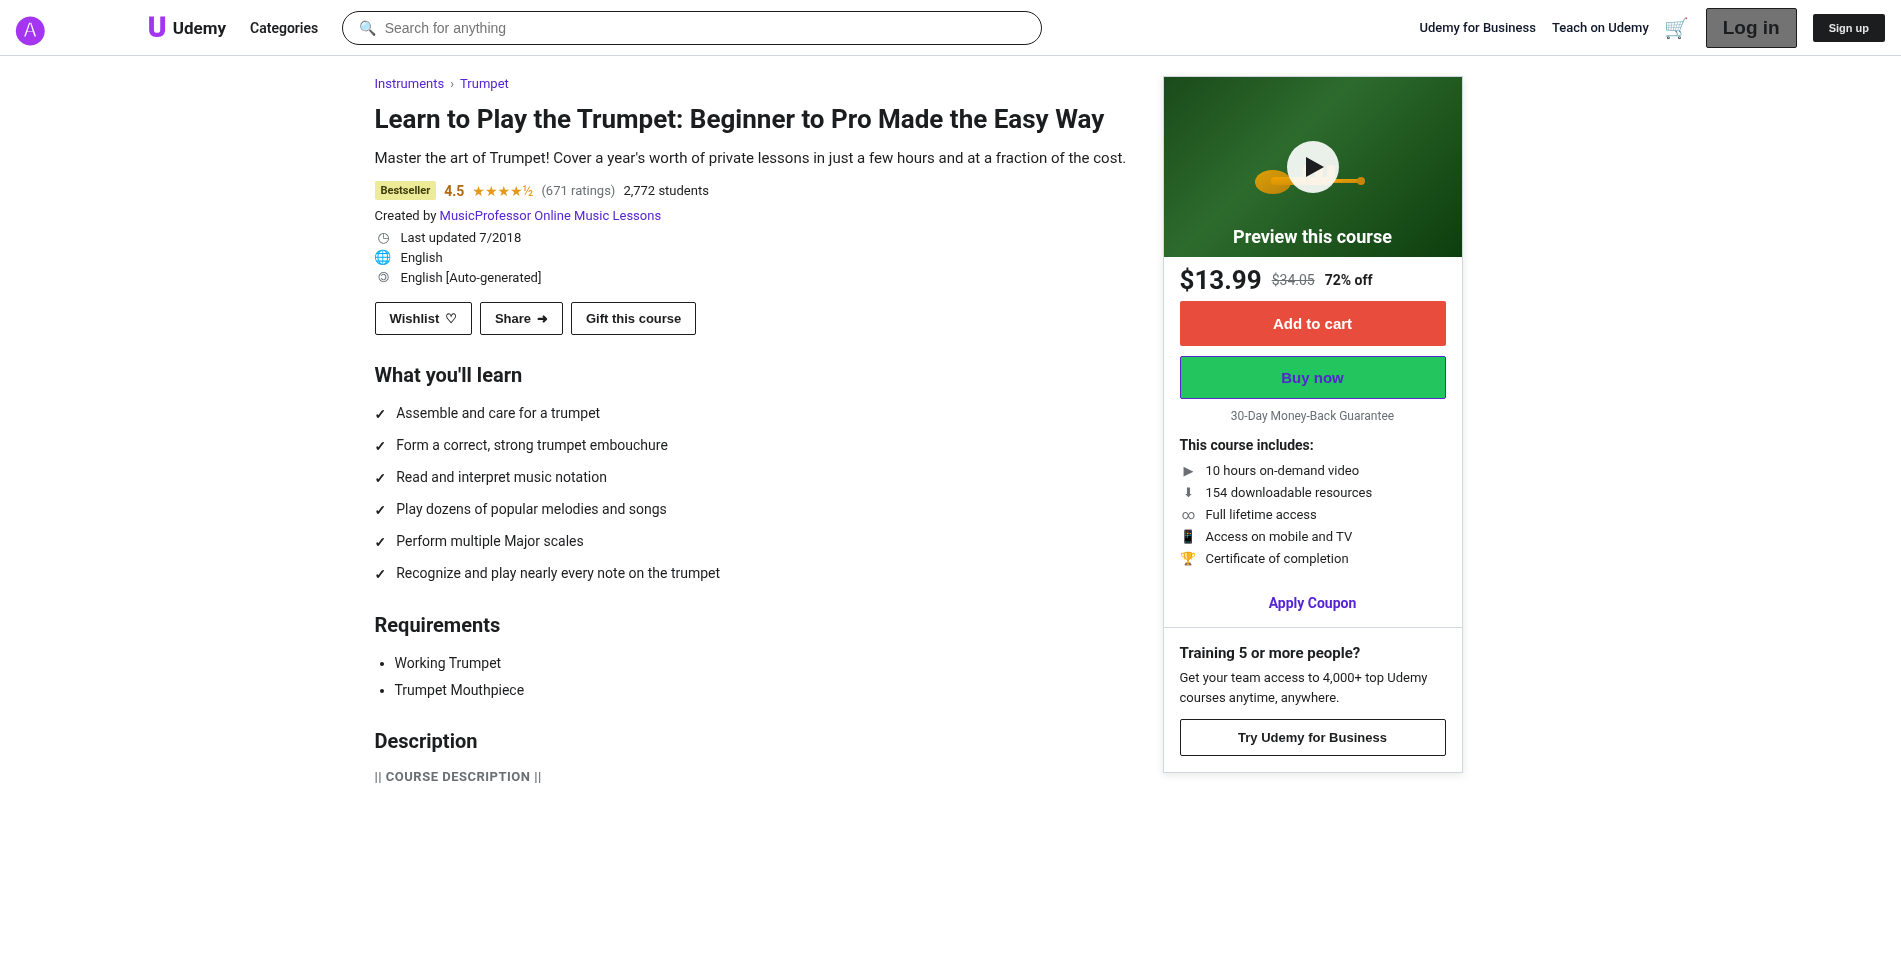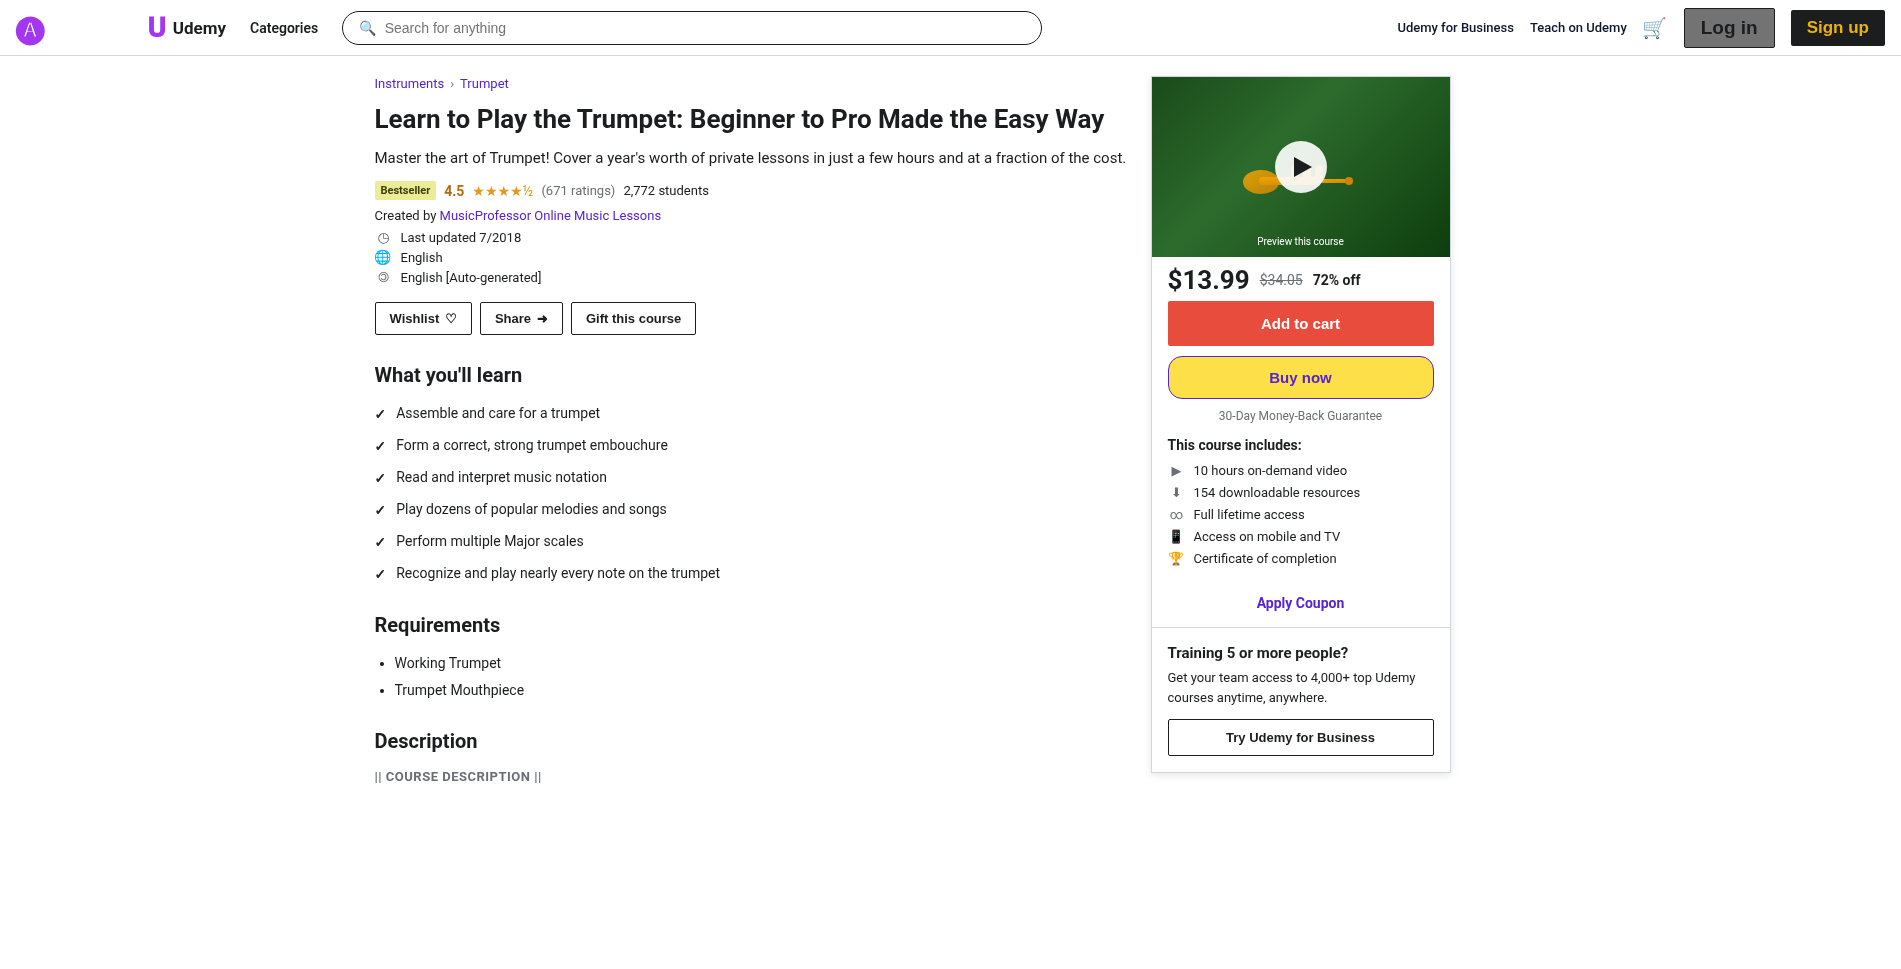--- a/index.html
+++ b/index.html
@@ -21,26 +21,26 @@
     }
     .navbar-search input { border: none; outline: none; flex: 1; font-size: 14px; }
     .navbar-right { margin-left: auto; display: flex; align-items: center; gap: 16px; white-space: nowrap; }
     .navbar-link { font-size: 13px; font-weight: 500; color: #0f172a; text-decoration: none; cursor: pointer; }
     .cart-icon { font-size: 20px; cursor: pointer; }
     .btn-login {
       border: 1px solid #1c1d1f; background: #737373; padding: 8px 16px;
       font-size: 19px; font-weight: 700; cursor: pointer; border-radius: 2px; color: #1c1d1f;
     }
     .btn-signup {
-      background: #1c1d1f; color: #eab308; padding: 8px 16px;
-      font-size: 17px; font-weight: 700; cursor: pointer; border-radius: 2px; border: none;
-    }
-
-    
-    .content-wrapper { max-width: 1200px; margin: 0 auto; padding: 20px 24px; display: flex; gap: 16px; }
+      background: #1c1d1f; color: #e5e5e5; padding: 8px 16px;
+      font-size: 11px; font-weight: 700; cursor: pointer; border-radius: 2px; border: none;
+    }
+
+    
+    .content-wrapper { max-width: 1200px; margin: 0 auto; padding: 20px 24px; display: flex; gap: 28px; }
     .main-content { flex: 1; max-width: 760px; }
     .sidebar { width: 300px; flex-shrink: 0; position: relative; }
 
     
     .breadcrumb { display: flex; align-items: center; gap: 6px; margin-bottom: 12px; font-size: 13px; }
     .breadcrumb a { color: #5624d0; text-decoration: none; }
     .breadcrumb-sep { color: #6a6f73; }
 
     
     .course-title { font-size: 26px; font-weight: 700; line-height: 1.3; margin-bottom: 10px; color: #1c1d1f; }
@@ -117,40 +117,40 @@
     }
     .play-triangle {
       width: 0; height: 0;
       border-top: 10px solid transparent;
       border-bottom: 10px solid transparent;
       border-left: 18px solid #1c1d1f;
       margin-left: 4px;
     }
     .preview-label {
       position: absolute; bottom: 10px; left: 0; right: 0;
-      text-align: center; color: #fff; font-size: 10px; font-weight: 400;
+      text-align: center; color: #fff; font-size: 18px; font-weight: 700;
       z-index: 2;
     }
 
     
     .price-row { display: flex; align-items: center; gap: 10px; padding: 8px 16px 6px; }
     .price-current { font-size: 26px; font-weight: 700; color: #1c1d1f; }
     .price-original { font-size: 14px; color: #6a6f73; text-decoration: line-through; }
     .price-discount { font-size: 14px; color: #1c1d1f; font-weight: 700; }
 
     
     .btn-add-cart {
       display: block; width: calc(100% - 32px); margin: 0 16px 10px;
       background: #e74c3c; color: #fff; border: none; padding: 14px;
       font-size: 15px; font-weight: 700; cursor: pointer; border-radius: 2px;
     }
     .btn-buy-now {
       display: block; width: calc(100% - 32px); margin: 0 16px 10px;
-      background: #fde047; color: #5624d0; border: 1px solid #5624d0; padding: 12px;
-      font-size: 15px; font-weight: 700; cursor: pointer; border-radius: 14px;
+      background: #22c55e; color: #5624d0; border: 1px solid #5624d0; padding: 12px;
+      font-size: 15px; font-weight: 700; cursor: pointer; border-radius: 2px;
     }
     .money-back {
       text-align: center; font-size: 12px; color: #6a6f73; margin-bottom: 14px; padding: 0 16px;
     }
 
     
     .includes-section { padding: 0 16px 14px; }
     .includes-title { font-size: 14px; font-weight: 700; margin-bottom: 10px; }
     .includes-list { list-style: none; padding: 0; }
     .includes-list li { display: flex; align-items: center; gap: 8px; font-size: 13px; margin-bottom: 7px; color: #1c1d1f; }

